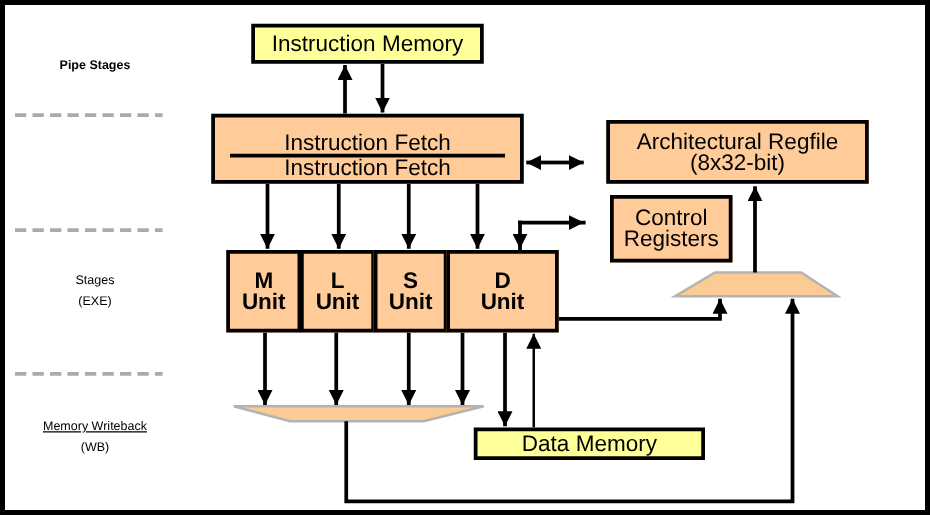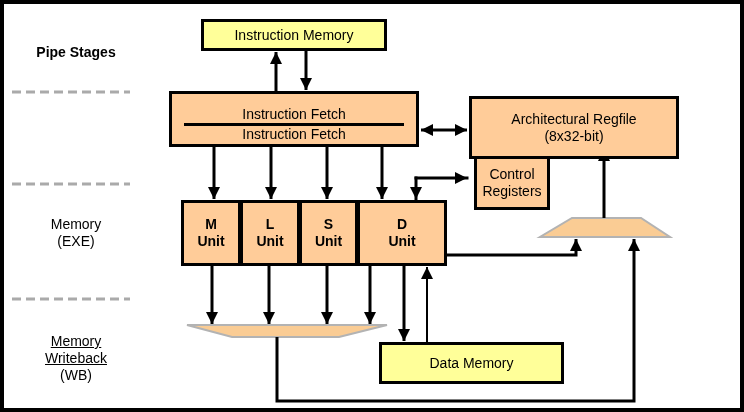--- a/index.html
+++ b/index.html
@@ -14,33 +14,33 @@
     overflow:hidden;
   }
   #wires{position:absolute;left:0;top:0;width:744px;height:412px;}
   .box{
     position:absolute;
     box-sizing:border-box;
     border:3px solid #000;
     display:flex;flex-direction:column;
     align-items:center;justify-content:center;
     text-align:center;
-    font-size:14px;line-height:17px;
+    font-size:18px;line-height:17px;
   }
   .orange{background:var(--box_orange);}
   .yellow{background:var(--box_yellow);}
   .unit{font-weight:bold;}
   .stacked{padding:12px;justify-content:stretch;}
   .stacked .row{
     flex:1;display:flex;align-items:center;justify-content:center;width:100%;
   }
   .stacked .row.first{border-bottom:3px solid #000;}
   .side-label{
     position:absolute;left:17px;width:110px;
-    text-align:center;font-size:14px;line-height:17px;
+    text-align:center;font-size:10px;line-height:17px;
   }
   .side-title{font-weight:bold;}
   .wrapname{display:block;width:84px;margin:0 auto;text-decoration:underline;}
 </style>
 </head>
 <body>
 
 <div id="canvas">
 
   <svg id="wires" viewBox="0 0 744 412" xmlns="http://www.w3.org/2000/svg">
@@ -86,42 +86,42 @@
       <polyline points="273,333 273,397 630,397 630,235" marker-end="url(#ah)"></polyline>
 
       <line x1="600" y1="214" x2="600" y2="145" marker-end="url(#ah)"></line>
     </g>
   </svg>
 
   <div class="side-label side-title" style="top:40px">Pipe Stages</div>
 
 
   <div class="side-label" style="top:212px">
-    <span>Memory</span><br>
+    <span>Stages</span><br>
     <span>(EXE)</span>
   </div>
 
   <div class="side-label" style="top:329px">
     <span class="wrapname">Memory Writeback</span>
     <span>(WB)</span>
   </div>
 
   <div class="box yellow" style="left:197px;top:15px;width:186px;height:32px">Instruction Memory</div>
 
   <div class="box orange stacked" style="left:165px;top:87px;width:250px;height:56px">
     <div class="row first">Instruction Fetch</div>
     <div class="row">Instruction Fetch</div>
   </div>
 
-  <div class="box orange" style="left:465px;top:92px;width:210px;height:63px">
+  <div class="box orange" style="left:481px;top:92px;width:210px;height:51px">
     <span>Architectural Regfile</span>
     <span>(8x32-bit)</span>
   </div>
 
-  <div class="box orange" style="left:470px;top:152px;width:76px;height:54px">
+  <div class="box orange" style="left:484px;top:152px;width:98px;height:54px">
     <span>Control</span>
     <span>Registers</span>
   </div>
 
   <div class="box orange unit" style="left:177px;top:196px;width:60px;height:66px">
     <span>M</span>
     <span>Unit</span>
   </div>
   <div class="box orange unit" style="left:236px;top:196px;width:60px;height:66px">
     <span>L</span>
@@ -129,15 +129,15 @@
   </div>
   <div class="box orange unit" style="left:295px;top:196px;width:59px;height:66px">
     <span>S</span>
     <span>Unit</span>
   </div>
   <div class="box orange unit" style="left:353px;top:196px;width:90px;height:66px">
     <span>D</span>
     <span>Unit</span>
   </div>
 
-  <div class="box yellow" style="left:375px;top:338px;width:185px;height:42px">Data Memory</div>
+  <div class="box yellow" style="left:375px;top:338px;width:185px;height:26px">Data Memory</div>
 
 </div>
 
 </body></html>

